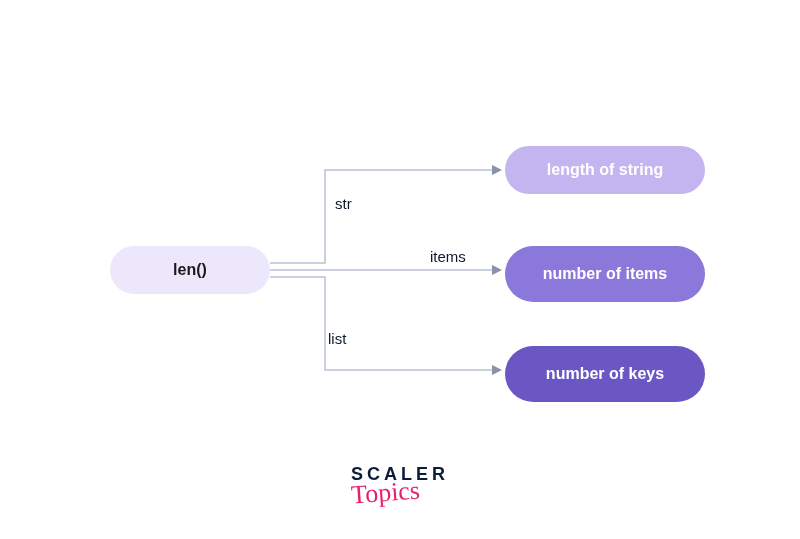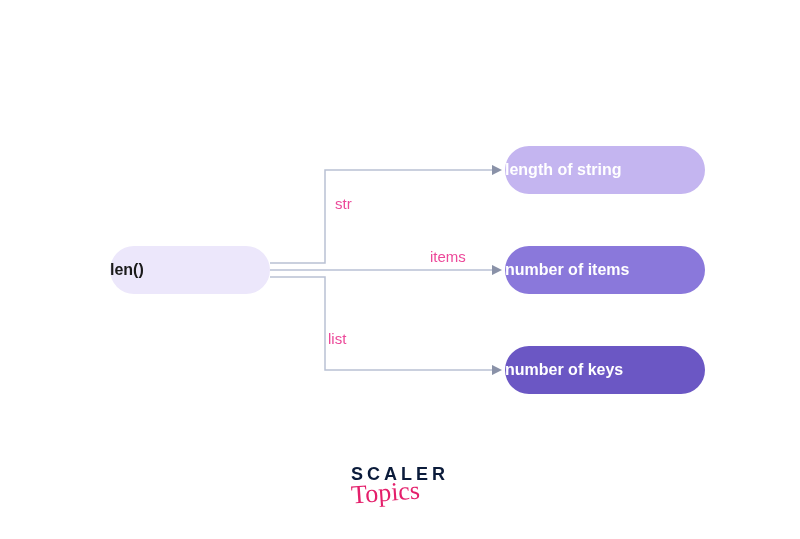--- a/index.html
+++ b/index.html
@@ -14,21 +14,21 @@
   .canvas {
     position: relative;
     width: 800px;
     height: 539px;
     background: #fff;
   }
   .pill {
     position: absolute;
     display: flex;
     align-items: center;
-    justify-content: flex-start;
+    justify-content: center;
     border-radius: 999px;
     font-weight: 700;
     font-size: 16px;
   }
   .source {
     background: #ece7fb;
     color: #1a1a1a;
     width: 160px;
     height: 48px;
     left: 110px;
@@ -39,36 +39,36 @@
     color: #ffffff;
     width: 200px;
     height: 48px;
     left: 505px;
     top: 146px;
   }
   .out2 {
     background: #8a78db;
     color: #ffffff;
     width: 200px;
-    height: 48px;
+    height: 56px;
     left: 505px;
     top: 246px;
   }
   .out3 {
     background: #6b57c4;
     color: #ffffff;
     width: 200px;
-    height: 48px;
+    height: 56px;
     left: 505px;
     top: 346px;
   }
   .edge-label {
     position: absolute;
     font-size: 15px;
-    color: #ec4899;
+    color: #0f172a;
     font-weight: 400;
   }
   .ann-str  { left: 335px; top: 195px; }
   .ann-list { left: 430px; top: 248px; }
   .ann-dict { left: 328px; top: 330px; }
   .footer-logo {
     position: absolute;
     left: 50%;
     bottom: 34px;
     transform: translateX(-50%);

